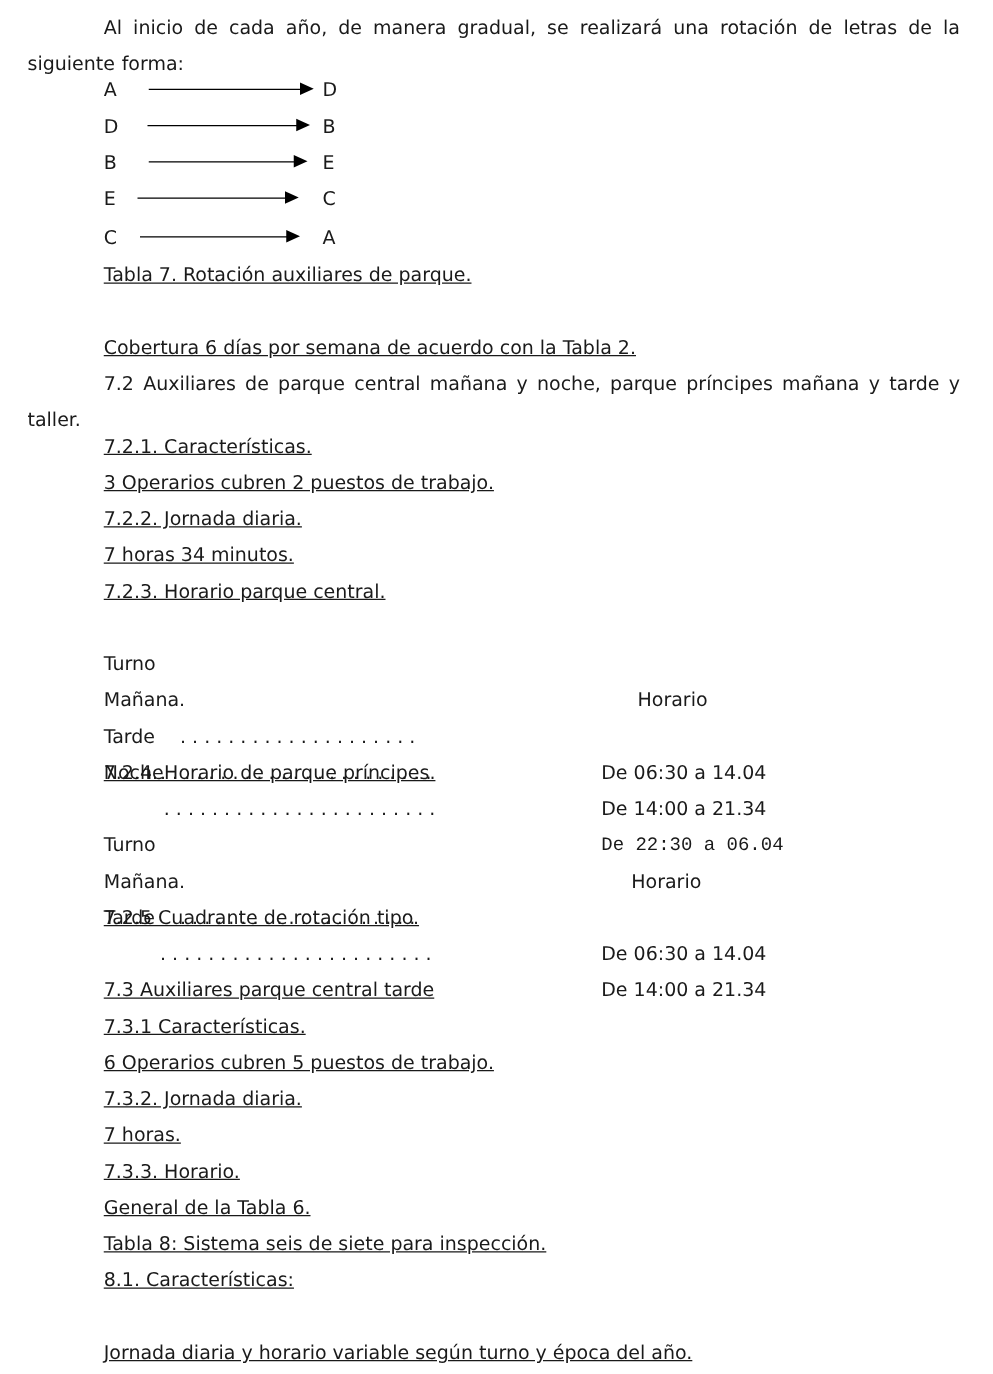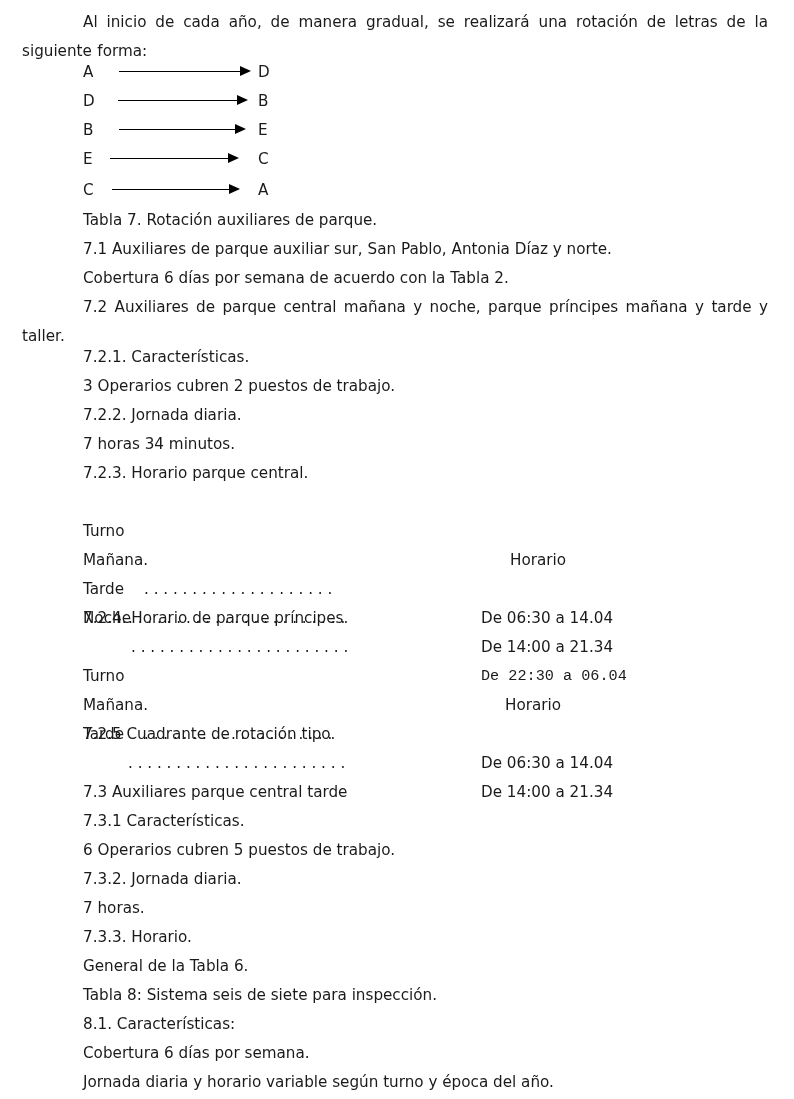--- a/index.html
+++ b/index.html
@@ -34,20 +34,21 @@
     text-indent: 61px;
     word-spacing: 0.6px;
   }
 
   .line {
     position: absolute;
     left: 83px;
     font-size: 15.2px;
     line-height: 29px;
     white-space: pre;
+    text-decoration: underline;
   }
 
   .para-justify {
     position: absolute;
     left: 22px;
     width: 746px;
     font-size: 15.2px;
     line-height: 29px;
     text-align: justify;
     text-indent: 61px;
@@ -151,21 +152,20 @@
     <div class="arrow-row" style="left:0;top:178px;width:794px;">
       <span class="arrow-letter" style="left:83px;">C</span>
       <span class="arrow-shaft" style="left:112px;width:123px;"></span>
       <span class="arrow-head" style="left:229px;"></span>
       <span class="arrow-letter" style="left:258px;">A</span>
     </div>
 
   </div>
 
   <div class="line" style="top:206px;">Tabla 7. Rotación auxiliares de parque.</div>
-  <div class="line" style="top:235px;">7.1 Auxiliares de parque auxiliar sur, San Pablo, Antonia Díaz y norte.</div>
   <div class="line" style="top:264px;">Cobertura 6 días por semana de acuerdo con la Tabla 2.</div>
 
   <div class="para-justify" style="top:293px;">7.2 Auxiliares de parque central mañana y noche, parque príncipes mañana y tarde y taller.</div>
 
   <div class="line" style="top:343px;text-align:right;">7.2.1. Características.</div>
   <div class="line" style="top:372px;">3 Operarios cubren 2 puestos de trabajo.</div>
   <div class="line" style="top:401px;">7.2.2. Jornada diaria.</div>
   <div class="line" style="top:430px;">7 horas 34 minutos.</div>
   <div class="line" style="top:459px;">7.2.3. Horario parque central.</div>
 
@@ -218,16 +218,15 @@
   <div class="line" style="top:720px;">7.2.5 Cuadrante de rotación tipo.</div>
   <div class="line" style="top:778px;">7.3 Auxiliares parque central tarde</div>
   <div class="line" style="top:807px;">7.3.1 Características.</div>
   <div class="line" style="top:836px;">6 Operarios cubren 5 puestos de trabajo.</div>
   <div class="line" style="top:865px;">7.3.2. Jornada diaria.</div>
   <div class="line" style="top:894px;">7 horas.</div>
   <div class="line" style="top:923px;">7.3.3. Horario.</div>
   <div class="line" style="top:952px;">General de la Tabla 6.</div>
   <div class="line" style="top:981px;">Tabla 8: Sistema seis de siete para inspección.</div>
   <div class="line" style="top:1010px;">8.1. Características:</div>
-  <div class="line" style="top:1039px;">Cobertura 6 días por semana.</div>
   <div class="line" style="top:1068px;">Jornada diaria y horario variable según turno y época del año.</div>
 
 </div>
 
 </body></html>

